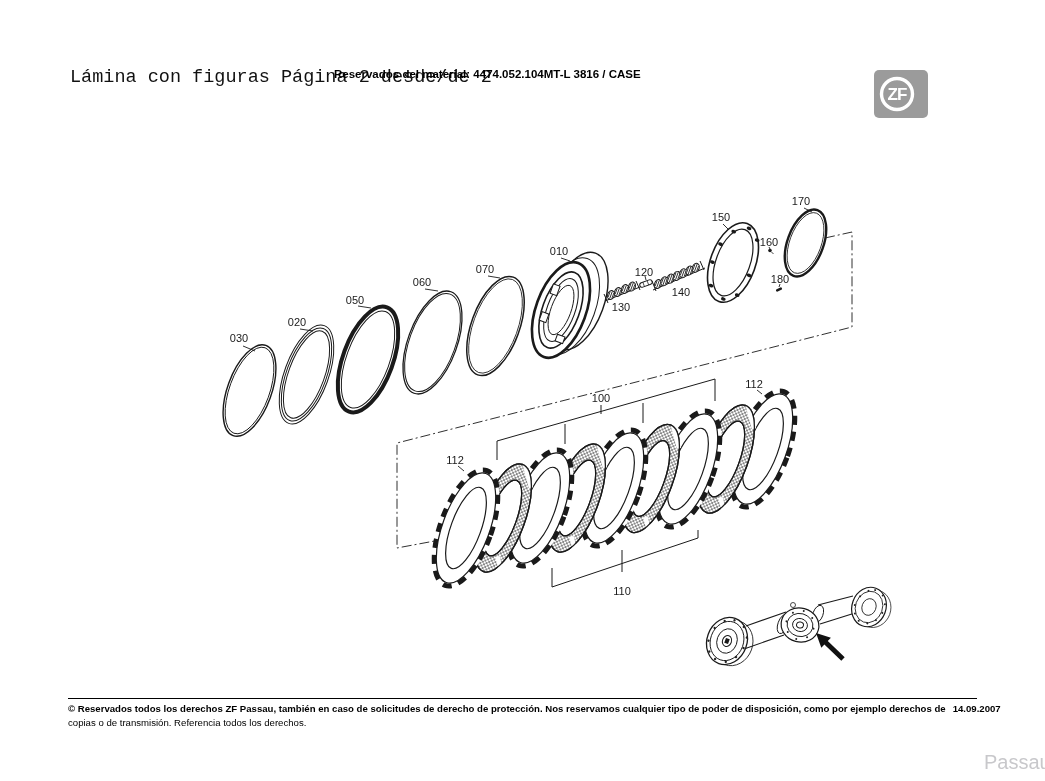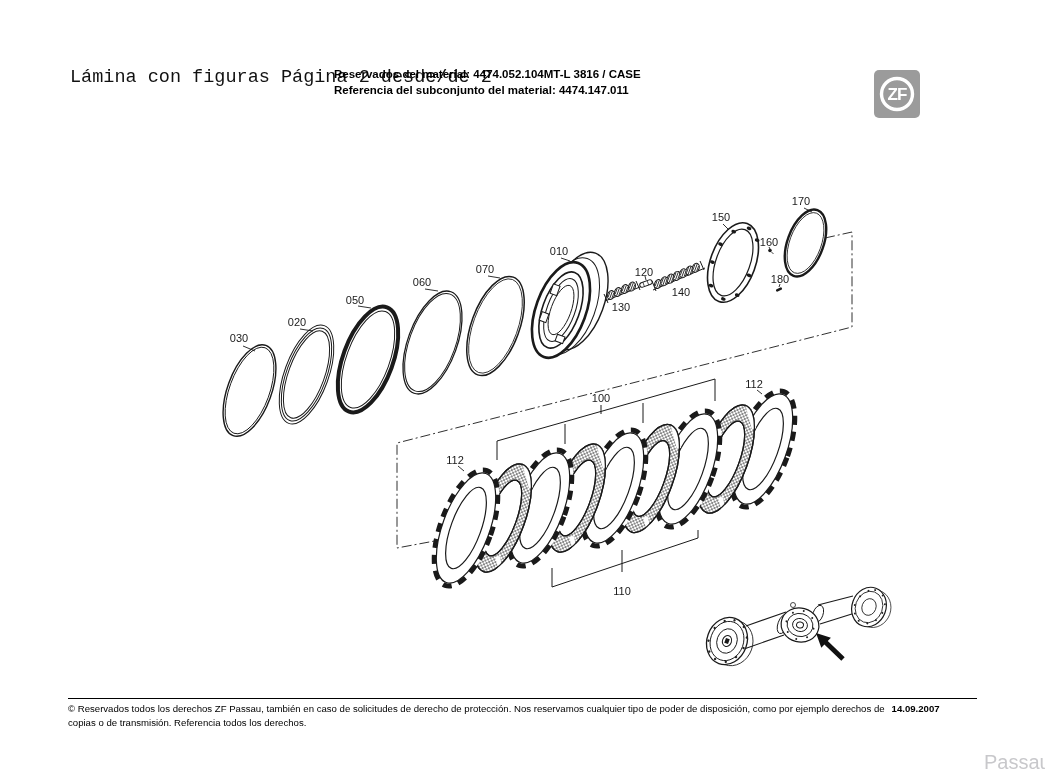--- a/index.html
+++ b/index.html
@@ -2,40 +2,39 @@
 <html><head>
 <meta charset="utf-8">
 <style>
   html,body{margin:0;padding:0;background:#fff;}
   .page{position:relative;width:1045px;height:781px;background:#fff;overflow:hidden;
         font-family:"Liberation Sans",sans-serif;color:#111;}
   .page-title{position:absolute;left:70px;top:67px;font-size:18.5px;color:#111;white-space:nowrap;z-index:1;font-family:Liberation Mono, monospace;}
   .hdr{position:absolute;left:334px;top:66px;font-size:11.5px;font-weight:bold;line-height:16px;
        white-space:nowrap;z-index:2;color:#000;}
   .hdr .gap{display:inline-block;width:16px;}
-  .zf-logo{position:absolute;left:874px;top:70px;width:46px;height:48px;background:#9b9b9b;border-radius:5px;}
+  .zf-logo{position:absolute;left:874px;top:70px;width:54px;height:48px;background:#9b9b9b;border-radius:5px;}
   .diagram-svg{position:absolute;left:0;top:0;}
   .dir-note{position:absolute;left:556px;top:606px;font-size:11px;line-height:13.2px;color:#1a1a1a;z-index:2;}
   .footer-rule{position:absolute;left:68px;top:698px;width:909px;border-top:1.2px solid #000;}
   .footer{position:absolute;left:68px;top:702px;width:950px;font-size:9.6px;line-height:13.5px;color:#000;}
-  .footer .l1{white-space:nowrap;}
+  .footer .l1{white-space:nowrap;font-weight:bold;}
   .footer b{margin-left:7px;}
   .activar{position:absolute;left:984px;top:751px;font-size:20px;color:#c8c8cb;z-index:3;}
   svg text{font-family:"Liberation Sans",sans-serif;font-size:11px;fill:#1a1a1a;}
 </style>
 </head>
 <body>
 
 <div class="page">
 
   <div class="page-title">Lámina con figuras Página 2 desde/de 2</div>
 
   <div class="hdr">
     <div><span>Reservados del material: 4474.052.104</span><span>MT-L 3816 / CASE</span></div>
-    <div>Referencia del subconjunto del material: 4474.147.011</div>
   </div>
 
   <div class="zf-logo">
     <svg width="46" height="48" viewBox="0 0 46 48">
       <circle cx="23" cy="24" r="15.5" fill="none" stroke="#fff" stroke-width="3.4"></circle>
       <text x="23" y="30" text-anchor="middle" style="font-size:17px;font-weight:bold;fill:#fff;letter-spacing:-1px">ZF</text>
     </svg>
   </div>
 
   <svg class="diagram-svg" width="1045" height="781" viewBox="0 0 1045 781">

